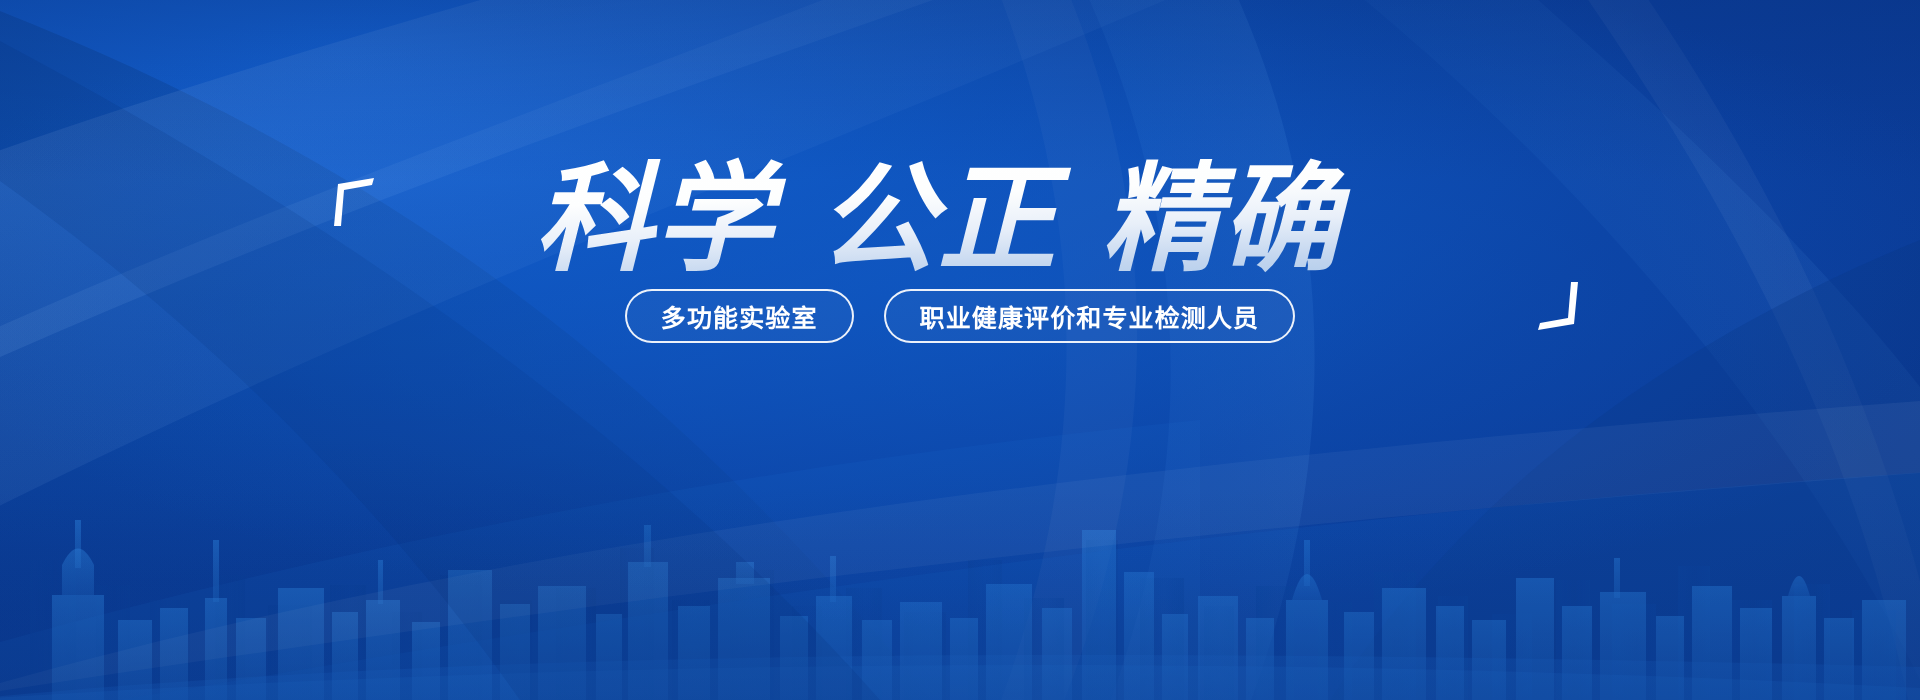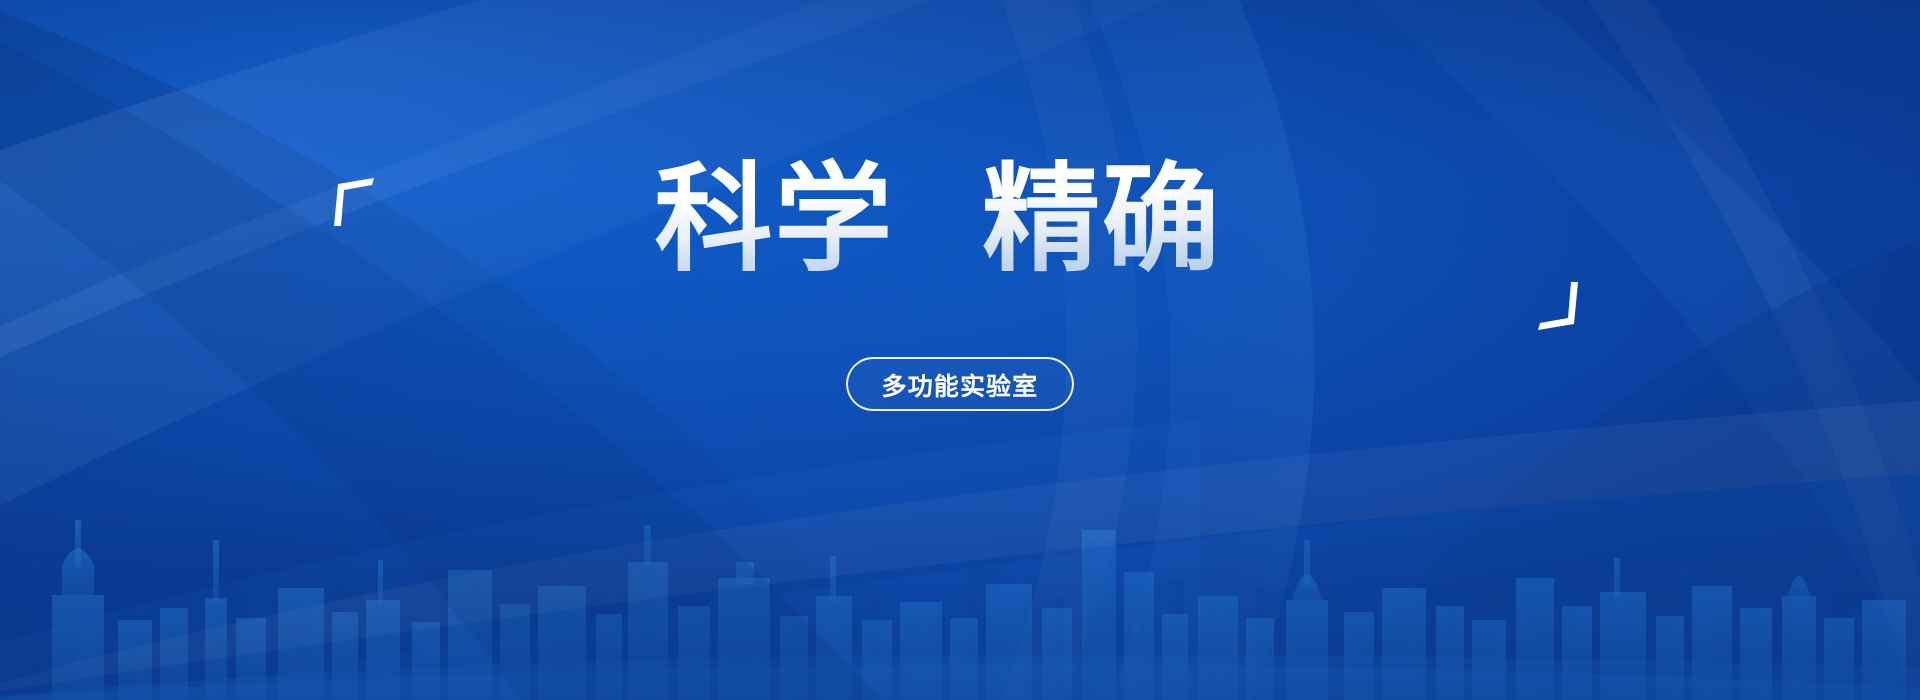--- a/index.html
+++ b/index.html
@@ -51,20 +51,21 @@
     align-items: center;
     padding-top: 150px;
   }
 
   .headline-row {
     position: relative;
     display: flex;
     align-items: flex-start;
     justify-content: center;
     width: 1260px;
+    font-style: italic;
   }
 
   .bracket {
     position: absolute;
     width: 44px;
     height: 52px;
     overflow: visible;
   }
   .bracket-open { left: 2px; top: 26px; }
   .bracket-close { right: 10px; top: 130px; }
@@ -96,21 +97,20 @@
     font-weight: 600;
     letter-spacing: 0.055em;
     color: #ffffff;
     white-space: nowrap;
     text-shadow: 0 1px 3px rgba(4,30,80,0.35);
   }
 
   .pill-row {
     display: flex;
     gap: 30px;
-    margin-top: 68px;
     align-items: center;
     justify-content: center;
   }
   .pill {
     display: inline-flex;
     align-items: center;
     justify-content: center;
     height: 54px;
     padding: 0 34px;
     border: 2px solid rgba(255,255,255,0.92);
@@ -311,29 +311,31 @@
 
     <div class="headline-row">
 
       <svg class="bracket bracket-open" viewBox="0 0 44 52" aria-hidden="true">
         <path d="M 2,50 L 6,8 L 42,2 L 40,9 L 12,14 L 9,50 Z" fill="#ffffff"></path>
       </svg>
 
       <h1 class="headline">
         <span class="word">科学</span>
         <span class="gap"></span>
+        <span class="word">公正</span>
         <span class="gap"></span>
         <span class="word">精确</span>
         <span class="gap"></span>
       </h1>
 
       <svg class="bracket bracket-close" viewBox="0 0 44 52" aria-hidden="true">
         <path d="M 42,2 L 38,44 L 2,50 L 4,43 L 32,38 L 35,2 Z" fill="#ffffff"></path>
       </svg>
     </div>
 
 
     <div class="pill-row">
       <span class="pill">多功能实验室</span>
+      <span class="pill">职业健康评价和专业检测人员</span>
     </div>
 
   </div>
 </div>
 
 </body></html>

